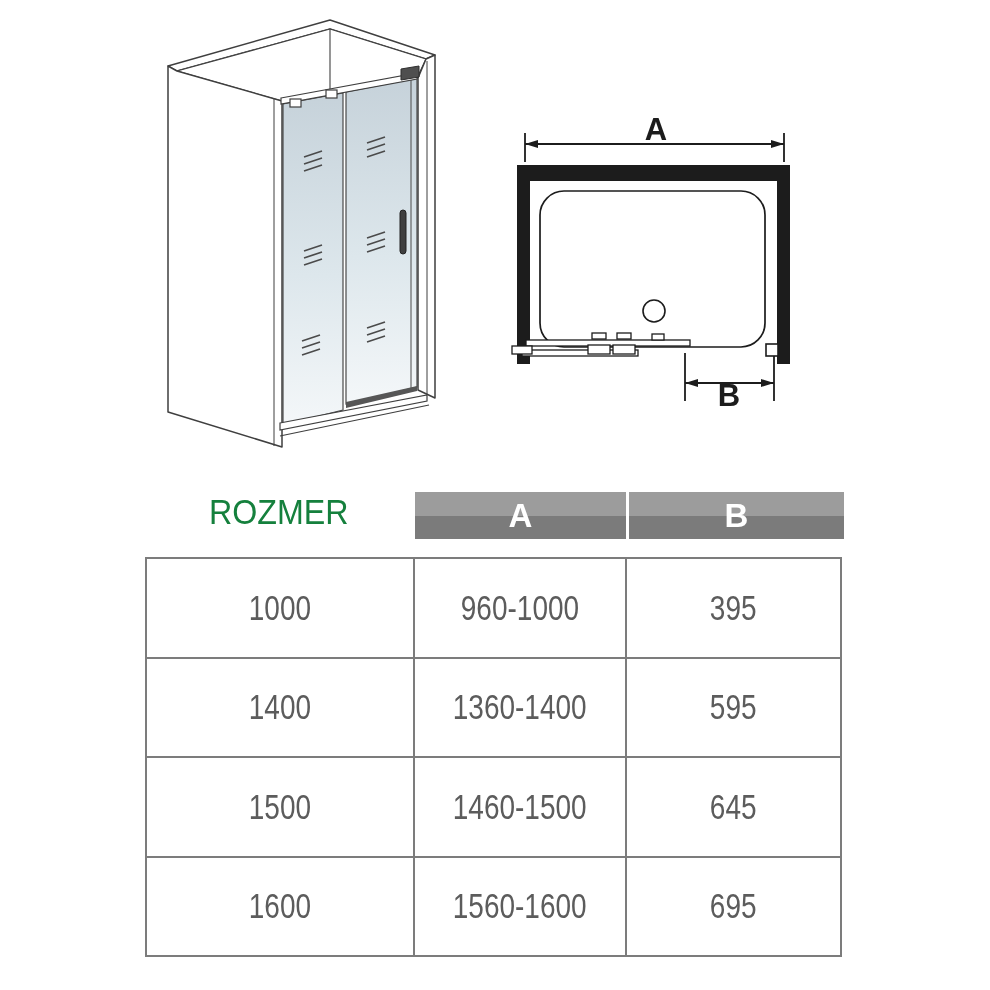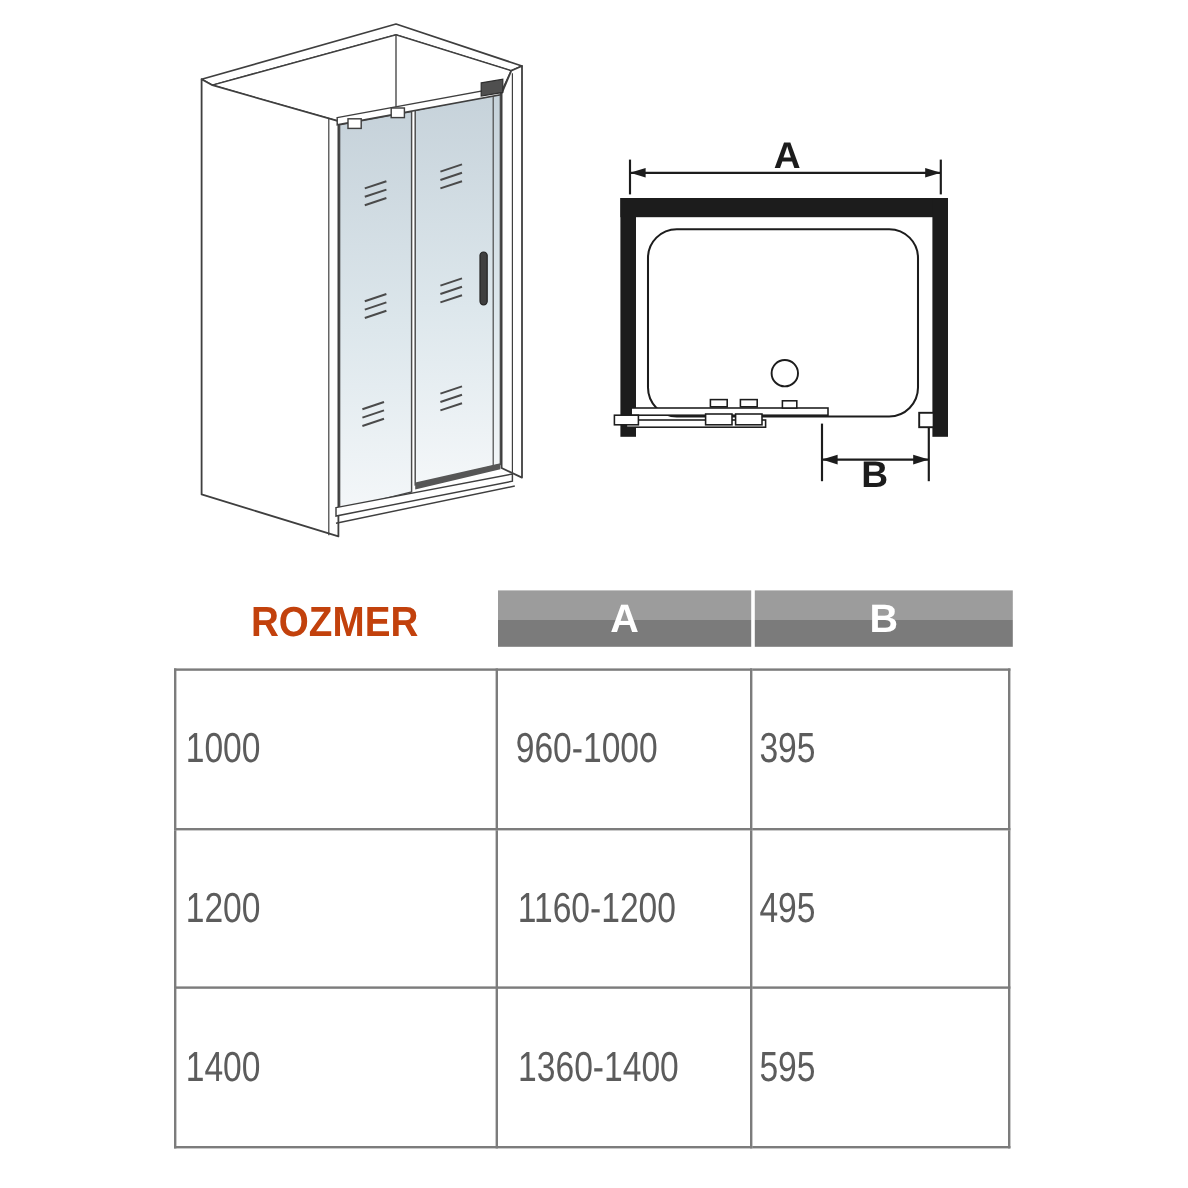--- a/index.html
+++ b/index.html
@@ -7,39 +7,39 @@
     width:990px;height:990px;position:relative;background:#ffffff;
     font-family:"Liberation Sans",sans-serif;overflow:hidden;
   }
   .abs{position:absolute;}
   svg{display:block;}
   svg text{font-family:"Liberation Sans",sans-serif;font-weight:bold;fill:#1c1c1c;}
 
   
   #rozmer-head{
     left:145px;top:492px;width:268px;height:47px;
-    display:flex;align-items:flex-end;justify-content:center;
-    color:#c2410c;font-size:35px;font-weight:bold;letter-spacing:0px;
+    display:flex;align-items:flex-start;justify-content:center;
+    color:#15803d;font-size:35px;font-weight:normal;letter-spacing:0px;
   }
   .gray-head{
     top:492px;height:47px;
     background:linear-gradient(#9c9c9c 0 52%, #7b7b7b 52% 100%);
     color:#ffffff;font-size:33px;font-weight:bold;
     display:flex;align-items:center;justify-content:center;
   }
   #head-a{left:415px;width:211px;}
   #head-b{left:629px;width:215px;}
 
   
   #size-table{
     left:145px;top:557px;width:695px;height:400px;
     border-collapse:collapse;table-layout:fixed;
   }
   #size-table td{
-    border:2px solid #7c7c7c;vertical-align:middle;
+    border:2px solid #7c7c7c;text-align:center;vertical-align:middle;
     font-size:35px;color:#5c5c5c;padding:0;height:57px;margin-top:45px;
   }
   .cnum{display:inline-block;transform:scaleX(.8);transform-origin:center;white-space:nowrap;}
   .rzx{display:inline-block;transform:scaleX(.92);transform-origin:center;}
 </style>
 </head>
 <body>
 
 <svg class="abs" style="left:140px;top:0px" width="330" height="460" viewBox="0 0 330 460">
   <defs>
@@ -157,23 +157,28 @@
       <col style="width:212px">
       <col style="width:215px">
     </colgroup>
   <tbody>
     <tr>
       <td><span class="cnum">1000</span></td>
       <td><span class="cnum">960-1000</span></td>
       <td><span class="cnum">395</span></td>
     </tr>
     <tr>
-      <td><span class="cnum">1200</span></td>
-      <td><span class="cnum">1160-1200</span></td>
-      <td><span class="cnum">495</span></td>
-    </tr>
-    <tr>
       <td><span class="cnum">1400</span></td>
       <td><span class="cnum">1360-1400</span></td>
       <td><span class="cnum">595</span></td>
+    </tr>
+    <tr>
+      <td><span class="cnum">1500</span></td>
+      <td><span class="cnum">1460-1500</span></td>
+      <td><span class="cnum">645</span></td>
+    </tr>
+    <tr>
+      <td><span class="cnum">1600</span></td>
+      <td><span class="cnum">1560-1600</span></td>
+      <td><span class="cnum">695</span></td>
     </tr>
   </tbody>
 </table>
 
 </body></html>

